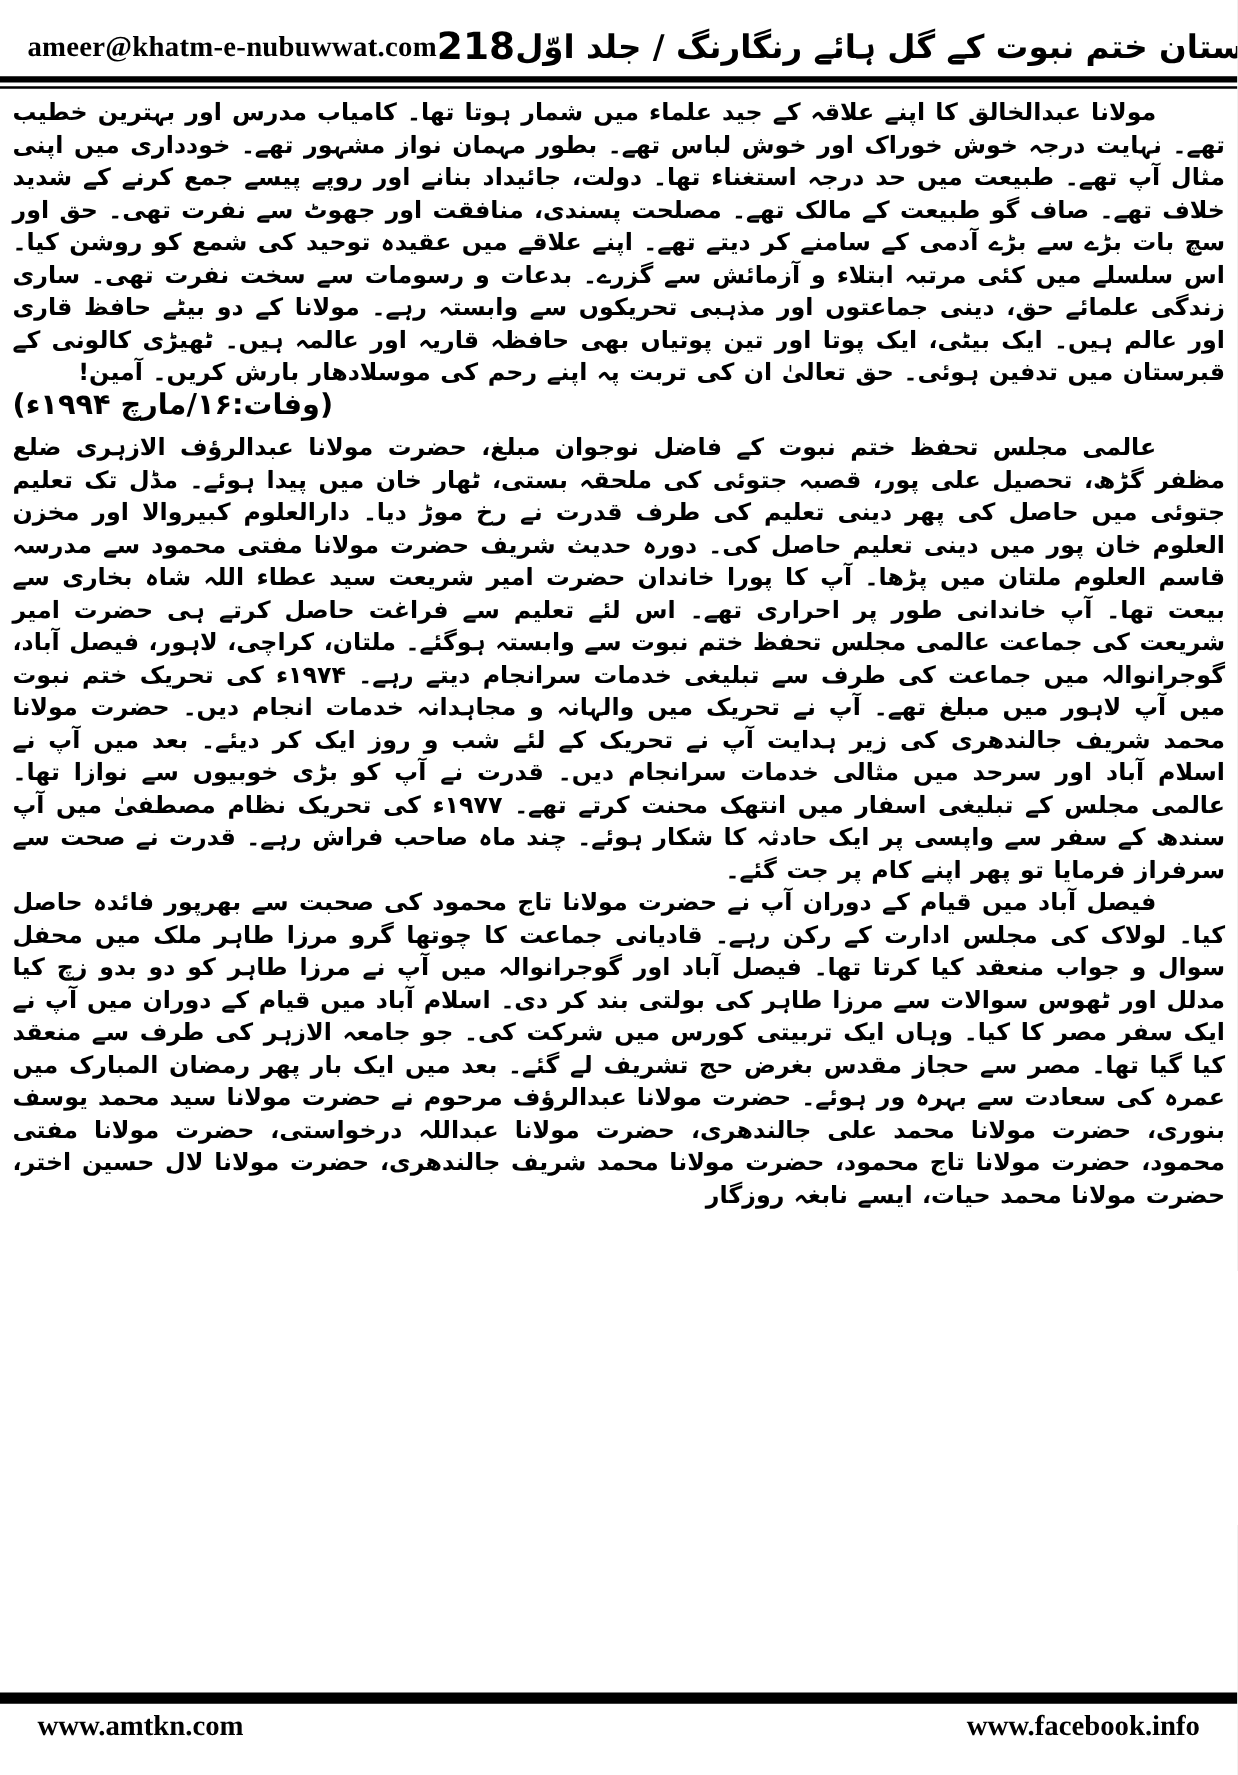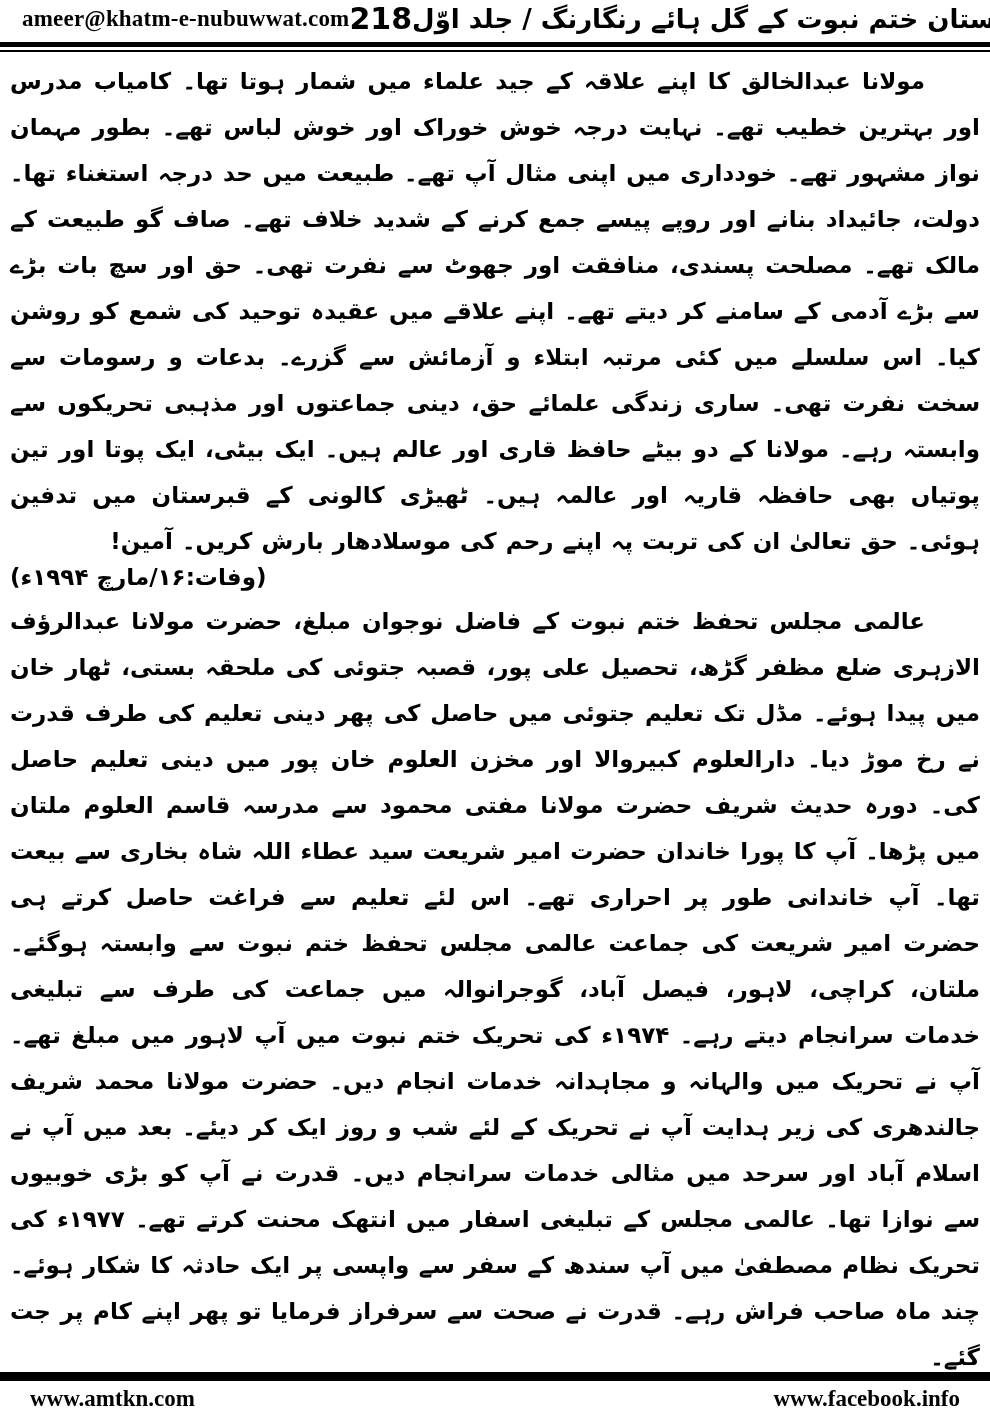--- a/index.html
+++ b/index.html
@@ -15,21 +15,21 @@
     background: #ffffff;
     color: #000000;
     overflow: hidden;
     box-sizing: border-box;
   }
   
   .header {
     display: flex;
     justify-content: space-between;
     align-items: center;
-    padding: 1px 22px 4px 22px;
+    padding: 20px 22px 4px 22px;
   }
   .header-email {
     font-family: "Liberation Serif", serif;
     font-weight: bold;
     font-size: 23px;
     letter-spacing: 0.2px;
     white-space: nowrap;
   }
   .page-number {
     font-family: "DejaVu Sans", sans-serif;
@@ -51,23 +51,23 @@
     border-bottom: 2px solid #000;
     margin: 2px 0 0 0;
   }
   
   .content {
     direction: rtl;
     padding: 6px 10px 0 10px;
   }
   .para {
     font-family: "DejaVu Sans", sans-serif;
-    font-size: 23px;
+    font-size: 19px;
     font-weight: bold;
-    line-height: 46px;
+    line-height: 26px;
     text-align: justify;
     text-indent: 55px;
     margin: 0;
     word-spacing: 1px;
   }
   .entry-heading {
     font-family: "DejaVu Sans", sans-serif;
     font-size: 33px;
     font-weight: bold;
     text-align: center;
@@ -90,21 +90,21 @@
     background: #ffffff;
   }
   .rule-thick {
     height: 9px;
     background: #000000;
   }
   .footer-links {
     display: flex;
     justify-content: space-between;
     align-items: center;
-    padding: 5px 30px 8px 30px;
+    padding: 5px 30px 26px 30px;
     font-family: "Liberation Serif", serif;
     font-weight: bold;
     font-size: 23px;
   }
 </style>
 </head>
 <body>
 
 <div class="page">
 

